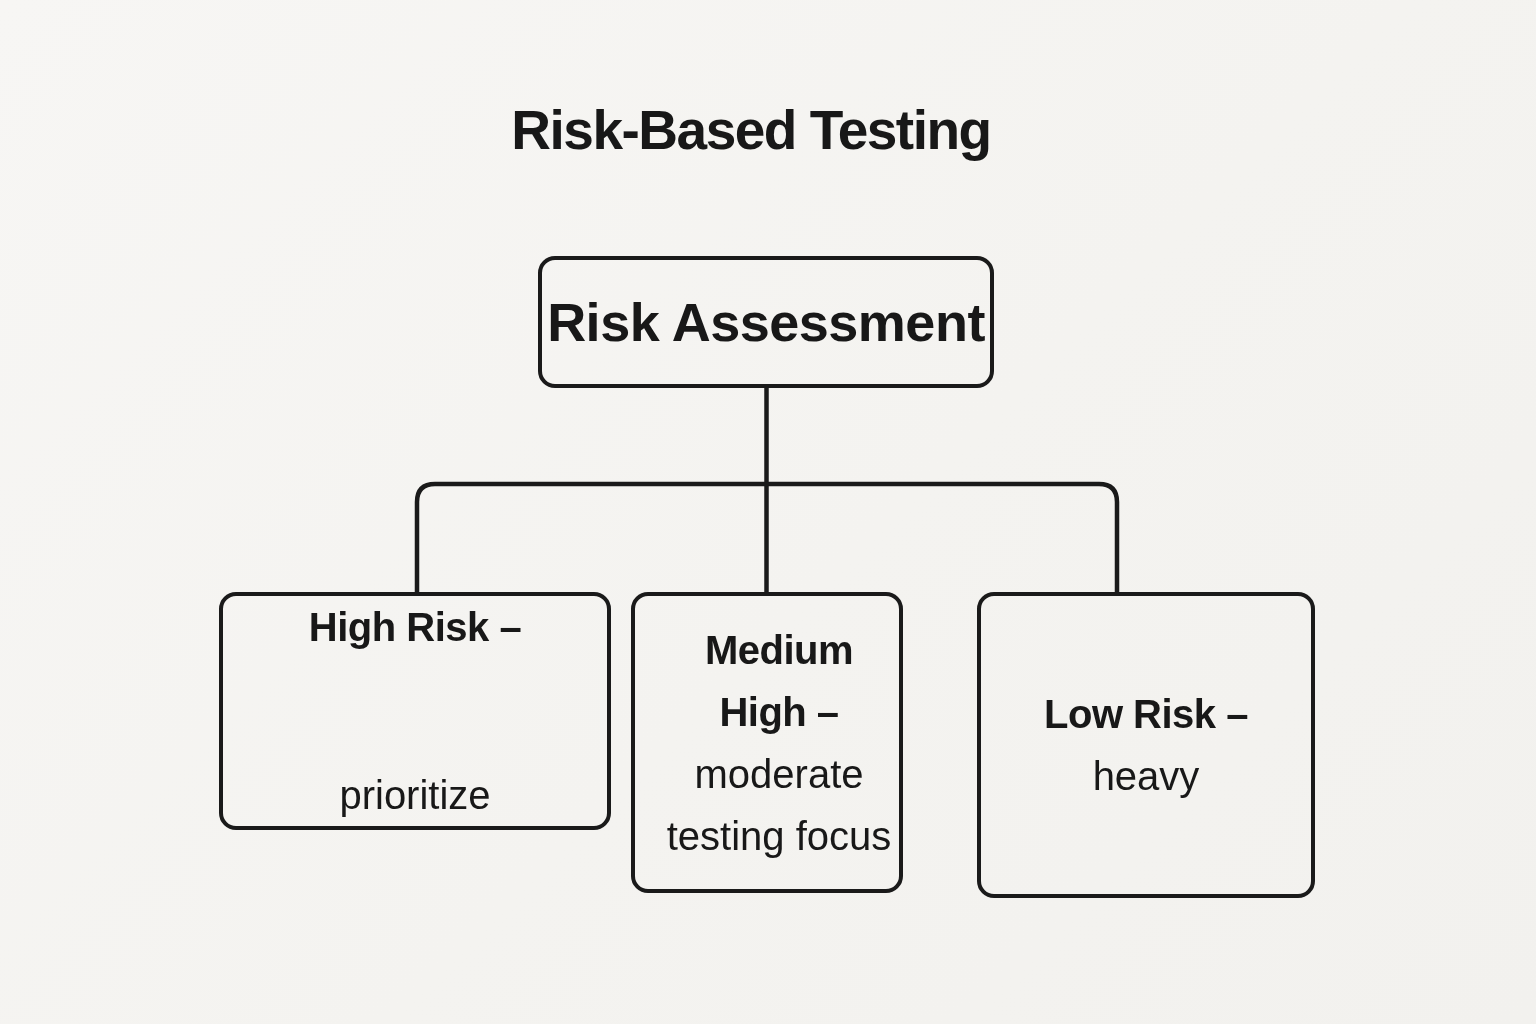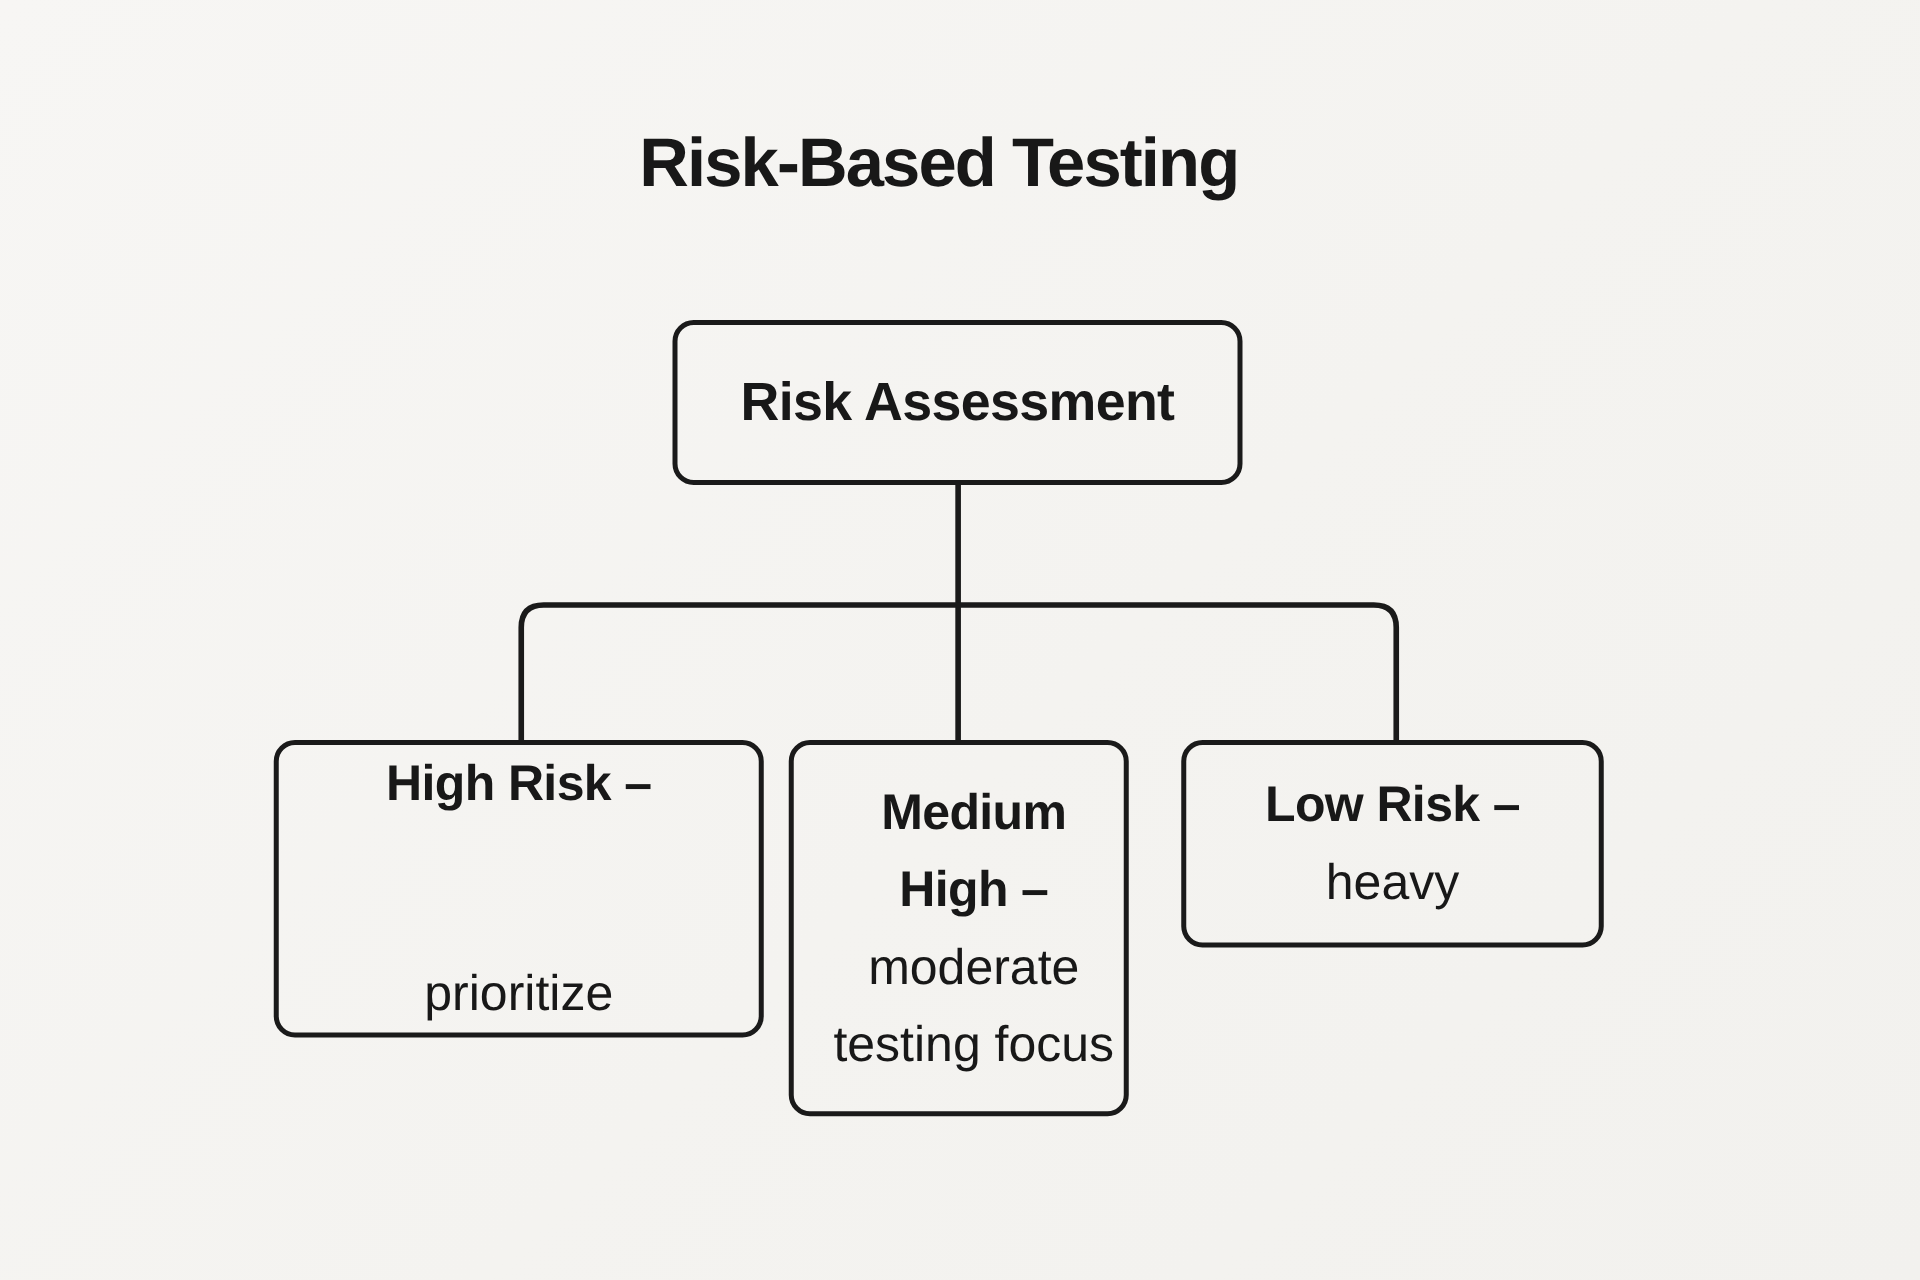--- a/index.html
+++ b/index.html
@@ -45,43 +45,43 @@
     justify-content: center;
     text-align: center;
   }
   .node-root {
     left: 538px;
     top: 256px;
     width: 456px;
     height: 132px;
   }
   .node-root .root-label {
-    font-size: 43px;
+    font-size: 54px;
     font-weight: 700;
     letter-spacing: -0.5px;
   }
   .node-high {
     left: 219px;
     top: 592px;
     width: 392px;
     height: 238px;
     justify-content: space-between;
   }
   .node-medium {
     left: 631px;
     top: 592px;
     width: 272px;
     height: 301px;
     padding-left: 24px;
   }
   .node-low {
-    left: 945px;
+    left: 977px;
     top: 592px;
     width: 338px;
-    height: 166px;
+    height: 306px;
   }
   .line {
     font-size: 40px;
     line-height: 62px;
     font-weight: 400;
     white-space: nowrap;
   }
   .line.bold {
     font-weight: 700;
     letter-spacing: -0.5px;

